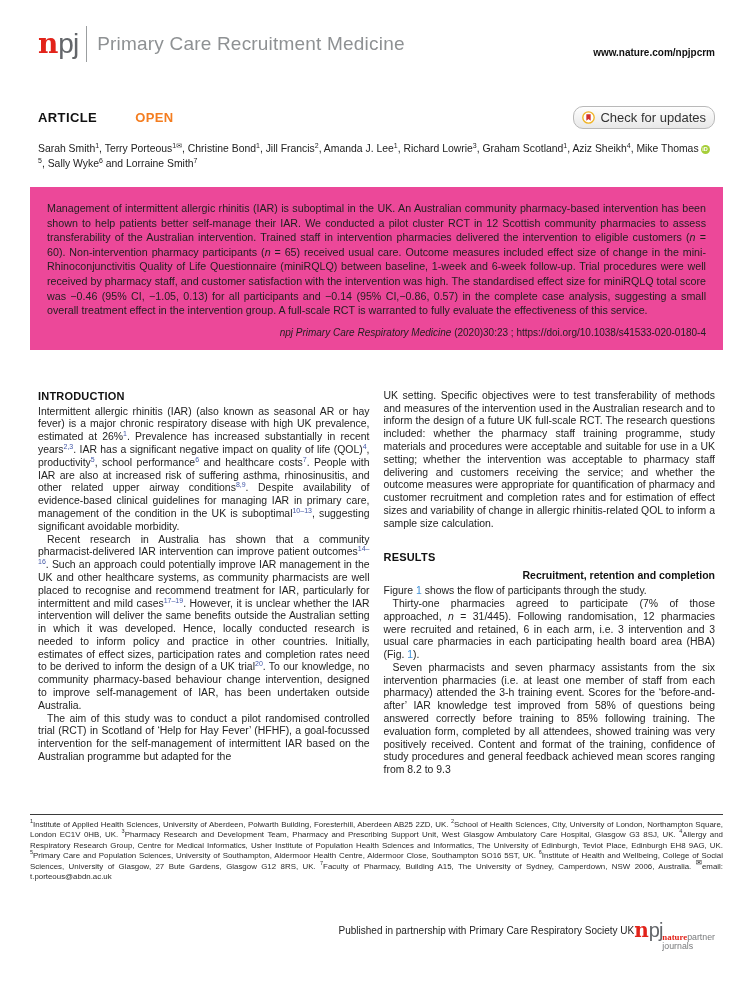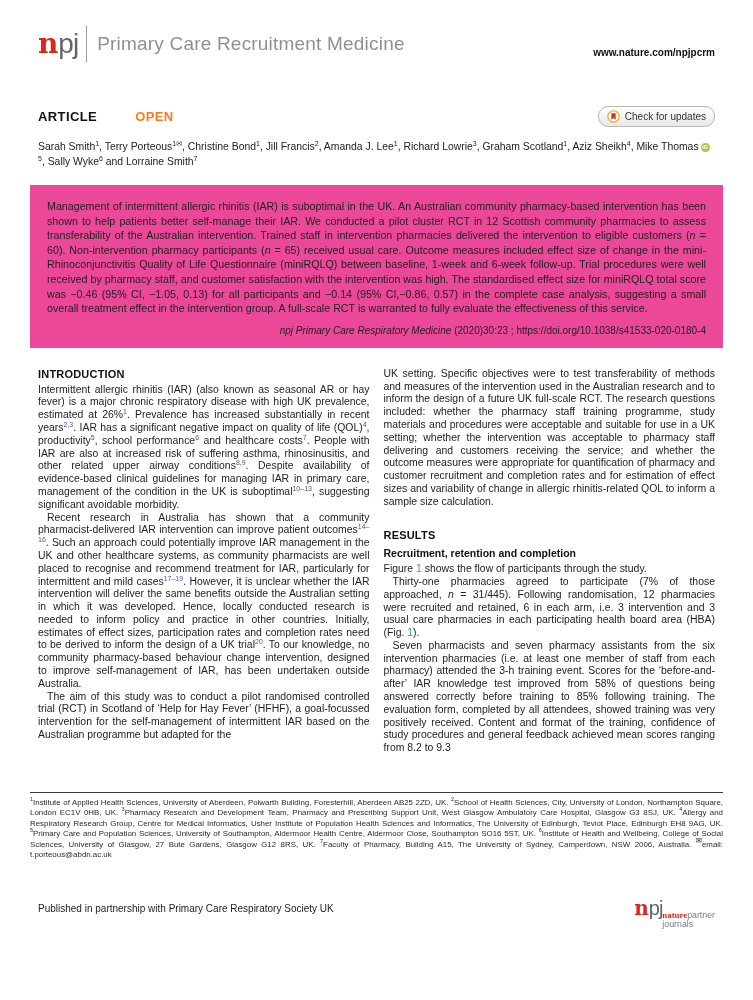--- a/index.html
+++ b/index.html
@@ -13,52 +13,52 @@
   .logo-n { font-family:"DejaVu Serif",serif; font-weight:bold; font-size:28px; color:#e2231a; line-height:1; }
   .logo-pj { font-family:"Liberation Sans",sans-serif; font-size:28px; color:#63666a; line-height:1; letter-spacing:-1px; }
   .logo-bar { display:inline-block; width:1px; height:36px; background:#9b9ea0; margin:0 10px 0 8px; }
   .jname { font-size:19px; color:#8e9193; letter-spacing:.2px; }
   .site { font-size:10px; font-weight:bold; color:#111; padding-bottom:4px; }
 
   
   .meta-row { display:flex; align-items:center; margin-top:44px; }
   .article-label { font-size:13px; font-weight:bold; color:#111; letter-spacing:.4px; }
   .open-label { font-size:13px; font-weight:bold; color:#f47d20; letter-spacing:.4px; margin-left:38px; }
-  .check-btn { margin-left:auto; display:inline-flex; align-items:center; gap:5px; border:1px solid #b9b9b9; border-radius:10px; background:linear-gradient(#fefefe,#e8e8e8); padding:3px 8px; font-size:10px; color:#333; cursor:pointer; }
+  .check-btn { margin-left:auto; display:inline-flex; align-items:center; gap:5px; border:1px solid #b9b9b9; border-radius:10px; background:linear-gradient(#fefefe,#e8e8e8); padding:3px 8px; font-size:13px; color:#333; cursor:pointer; }
 
   
   .title { font-family:"Liberation Serif",serif; font-weight:normal; font-size:22.5px; line-height:29px; color:#161616; margin-top:9px; letter-spacing:.1px; }
   .authors { margin-top:12px; font-size:10.4px; line-height:15px; color:#222; max-width:680px; }
   .asup { font-size:7px; vertical-align:super; line-height:0; }
   .orcid { display:inline-block; background:#a6ce39; color:#fff; font-size:5.5px; font-weight:bold; width:9px; height:9px; border-radius:50%; text-align:center; line-height:9px; margin-left:2px; vertical-align:1px; }
 
   
   .abstract { background:#ec4899; margin:16px -8px 0 -8px; padding:14px 17px 12px 17px; }
   .abs-p { font-size:10.7px; line-height:14.6px; text-align:justify; color:#1f1f1f; }
   .abs-cite { margin-top:9px; font-size:10px; color:#1f1f1f;text-align:right; }
 
   
-  .cols { display:flex; gap:14px; margin-top:20px; height:418px; overflow:hidden; }
+  .cols { display:flex; gap:14px; margin-top:40px; height:418px; overflow:hidden; }
   .col { flex:1; font-size:10.45px; line-height:12.8px; text-align:justify; color:#232323; }
   .col .h1 { font-size:11px; font-weight:bold; letter-spacing:.2px; margin:0 0 3px 0; text-align:left; color:#111; }
-  .col .h2 { font-size:10.5px; font-weight:600; margin:6px 0 3px 0; text-align:left; color:#111; }
+  .col .h2 { font-size:10.5px; font-weight:600; margin:6px 0 3px 0; text-align:right; color:#111; }
   .col p { margin:0; }
   .col .pi { text-indent:9px; }
   .col .spacer { height:20px; }
   sup.ref { color:#4156a6; font-size:7px; vertical-align:super; line-height:0; }
   .figlink { color:#3d8fd6; }
   sup.envsup { font-size:7.5px; vertical-align:super; line-height:0; color:#222; }
 
   
   .affil-rule { border-top:1px solid #3a3a3a; margin:6px -8px 0 -8px; }
   .affils { margin:5px -8px 0 -8px; font-size:7.9px; line-height:10.5px; text-align:justify; color:#2a2a2a; }
   .affils sup.ref { color:#2a2a2a; font-size:5.5px; }
 
   
-  .ftr { display:flex; align-items:center; justify-content:space-between; margin-top:26px; }
+  .ftr { display:flex; align-items:center; justify-content:flex-end; margin-top:26px; }
   .partnership { font-size:10px; color:#1d1d1d; }
   .ftr-logo { display:flex; align-items:center; }
   .ftr-logo .logo-n { font-size:20px; }
   .ftr-logo .logo-pj { font-size:20px; }
   .npj-text { display:flex; flex-direction:column; font-size:8.8px; line-height:9.5px;margin-top:24px; }
   .brand-nature { color:#e2231a; font-family:"Liberation Serif",serif; font-weight:bold; }
   .brand-gray { color:#77797b; }
 </style>
 </head>
 <body>

